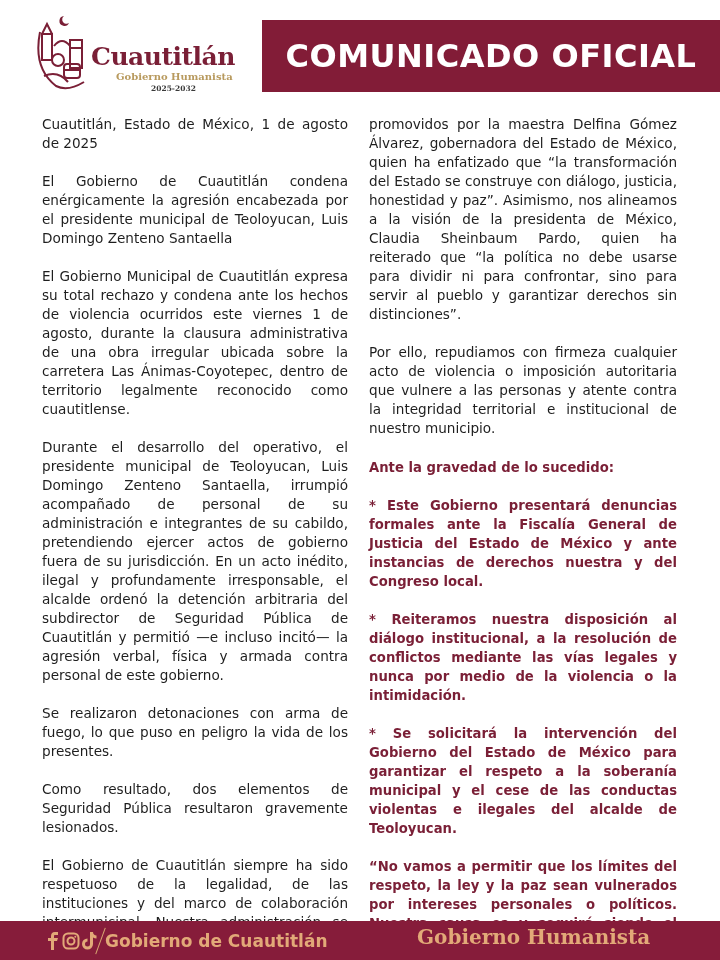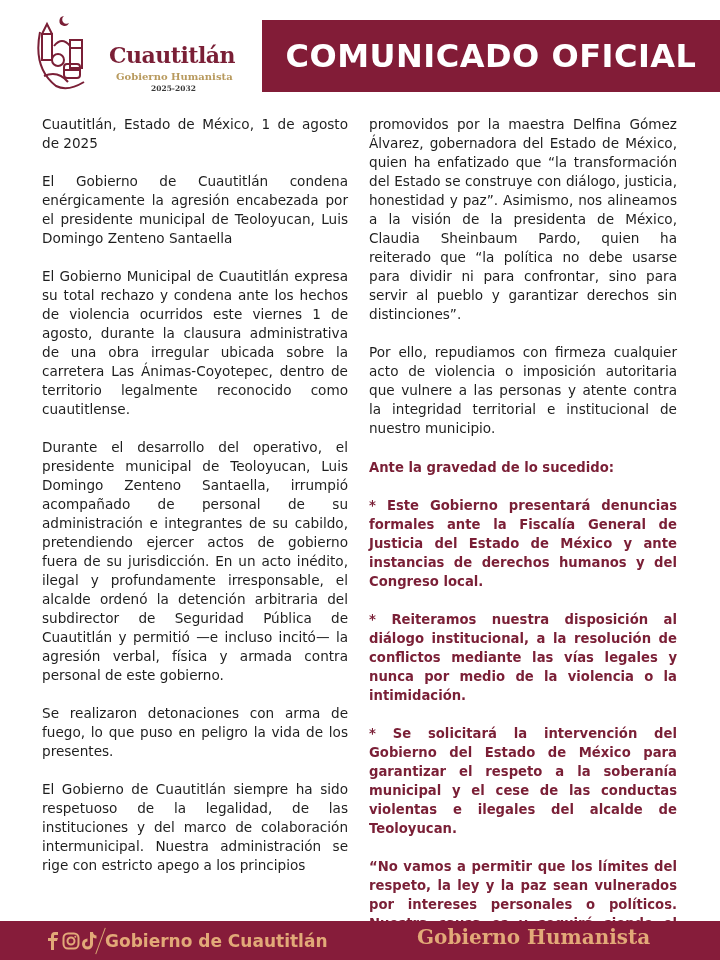--- a/index.html
+++ b/index.html
@@ -6,23 +6,23 @@
   body {
     width: 720px; height: 960px; overflow: hidden; position: relative;
     background: #ffffff;
     font-family: "DejaVu Sans", sans-serif;
     color: #1e1e1e;
   }
   .header { position: absolute; left: 0; top: 0; width: 720px; height: 110px; }
   .logo { position: absolute; left: 34px; top: 12px; width: 228px; height: 82px; }
   .logo-emblem { position: absolute; left: 0; top: 0; width: 58px; height: 78px; }
   .logo-name {
-    position: absolute; left: 75px; top: 30px;
+    position: absolute; left: 57px; top: 30px;
     font-family: "DejaVu Serif", serif; font-weight: bold;
-    font-size: 22px; color: #7a1f36; letter-spacing: -0.5px; white-space: nowrap;
+    font-size: 25px; color: #7a1f36; letter-spacing: -0.5px; white-space: nowrap;
   }
   .logo-tag {
     position: absolute; left: 82px; top: 59px;
     font-family: "DejaVu Serif", serif; font-weight: bold;
     font-size: 10px; color: #b89a5e; white-space: nowrap;
   }
   .logo-years {
     position: absolute; left: 117px; top: 72px;
     font-family: "DejaVu Serif", serif; font-weight: bold;
     font-size: 7.5px; color: #3a3a3a; white-space: nowrap;
@@ -89,28 +89,29 @@
     <span class="title-text">COMUNICADO OFICIAL</span>
   </div>
 </div>
 
 <div class="col col-left">
   <p class="date">Cuautitlán, Estado de México, 1 de agosto de 2025</p>
   <p>El Gobierno de Cuautitlán condena enérgicamente la agresión encabezada por el presidente municipal de Teoloyucan, Luis Domingo Zenteno Santaella</p>
   <p>El Gobierno Municipal de Cuautitlán expresa su total rechazo y condena ante los hechos de violencia ocurridos este viernes 1 de agosto, durante la clausura administrativa de una obra irregular ubicada sobre la carretera Las Ánimas-Coyotepec, dentro de territorio legalmente reconocido como cuautitlense.</p>
   <p>Durante el desarrollo del operativo, el presidente municipal de Teoloyucan, Luis Domingo Zenteno Santaella, irrumpió acompañado de personal de su administración e integrantes de su cabildo, pretendiendo ejercer actos de gobierno fuera de su jurisdicción. En un acto inédito, ilegal y profundamente irresponsable, el alcalde ordenó la detención arbitraria del subdirector de Seguridad Pública de Cuautitlán y permitió —e incluso incitó— la agresión verbal, física y armada contra personal de este gobierno.</p>
   <p>Se realizaron detonaciones con arma de fuego, lo que puso en peligro la vida de los presentes.</p>
+  <p>Como resultado, dos elementos de Seguridad Pública resultaron gravemente lesionados.</p>
   <p>El Gobierno de Cuautitlán siempre ha sido respetuoso de la legalidad, de las instituciones y del marco de colaboración intermunicipal. Nuestra administración se rige con estricto apego a los principios</p>
 </div>
 
 <div class="col col-right">
   <p>promovidos por la maestra Delfina Gómez Álvarez, gobernadora del Estado de México, quien ha enfatizado que “la transformación del Estado se construye con diálogo, justicia, honestidad y paz”. Asimismo, nos alineamos a la visión de la presidenta de México, Claudia Sheinbaum Pardo, quien ha reiterado que “la política no debe usarse para dividir ni para confrontar, sino para servir al pueblo y garantizar derechos sin distinciones”.</p>
   <p>Por ello, repudiamos con firmeza cualquier acto de violencia o imposición autoritaria que vulnere a las personas y atente contra la integridad territorial e institucional de nuestro municipio.</p>
   <p class="accent" style="margin-bottom:19px;text-align:left;margin-top:20px;">Ante la gravedad de lo sucedido:</p>
-  <p class="accent">* Este Gobierno presentará denuncias formales ante la Fiscalía General de Justicia del Estado de México y ante instancias de derechos humanos y del Congreso local.</p>
+  <p class="accent">* Este Gobierno presentará denuncias formales ante la Fiscalía General de Justicia del Estado de México y ante instancias de derechos nuestra y del Congreso local.</p>
   <p class="accent">* Reiteramos nuestra disposición al diálogo institucional, a la resolución de conflictos mediante las vías legales y nunca por medio de la violencia o la intimidación.</p>
   <p class="accent">* Se solicitará la intervención del Gobierno del Estado de México para garantizar el respeto a la soberanía municipal y el cese de las conductas violentas e ilegales del alcalde de Teoloyucan.</p>
   <p class="accent">“No vamos a permitir que los límites del respeto, la ley y la paz sean vulnerados por intereses personales o políticos. Nuestra causa es y seguirá siendo el bienestar del pueblo, en armonía con los principios de la Cuarta Transformación.”</p>
 
 </div>
 
 <div class="footer">
   <div class="social">
     <span class="icon">
       <svg width="12" height="18" viewBox="0 0 12 18">

